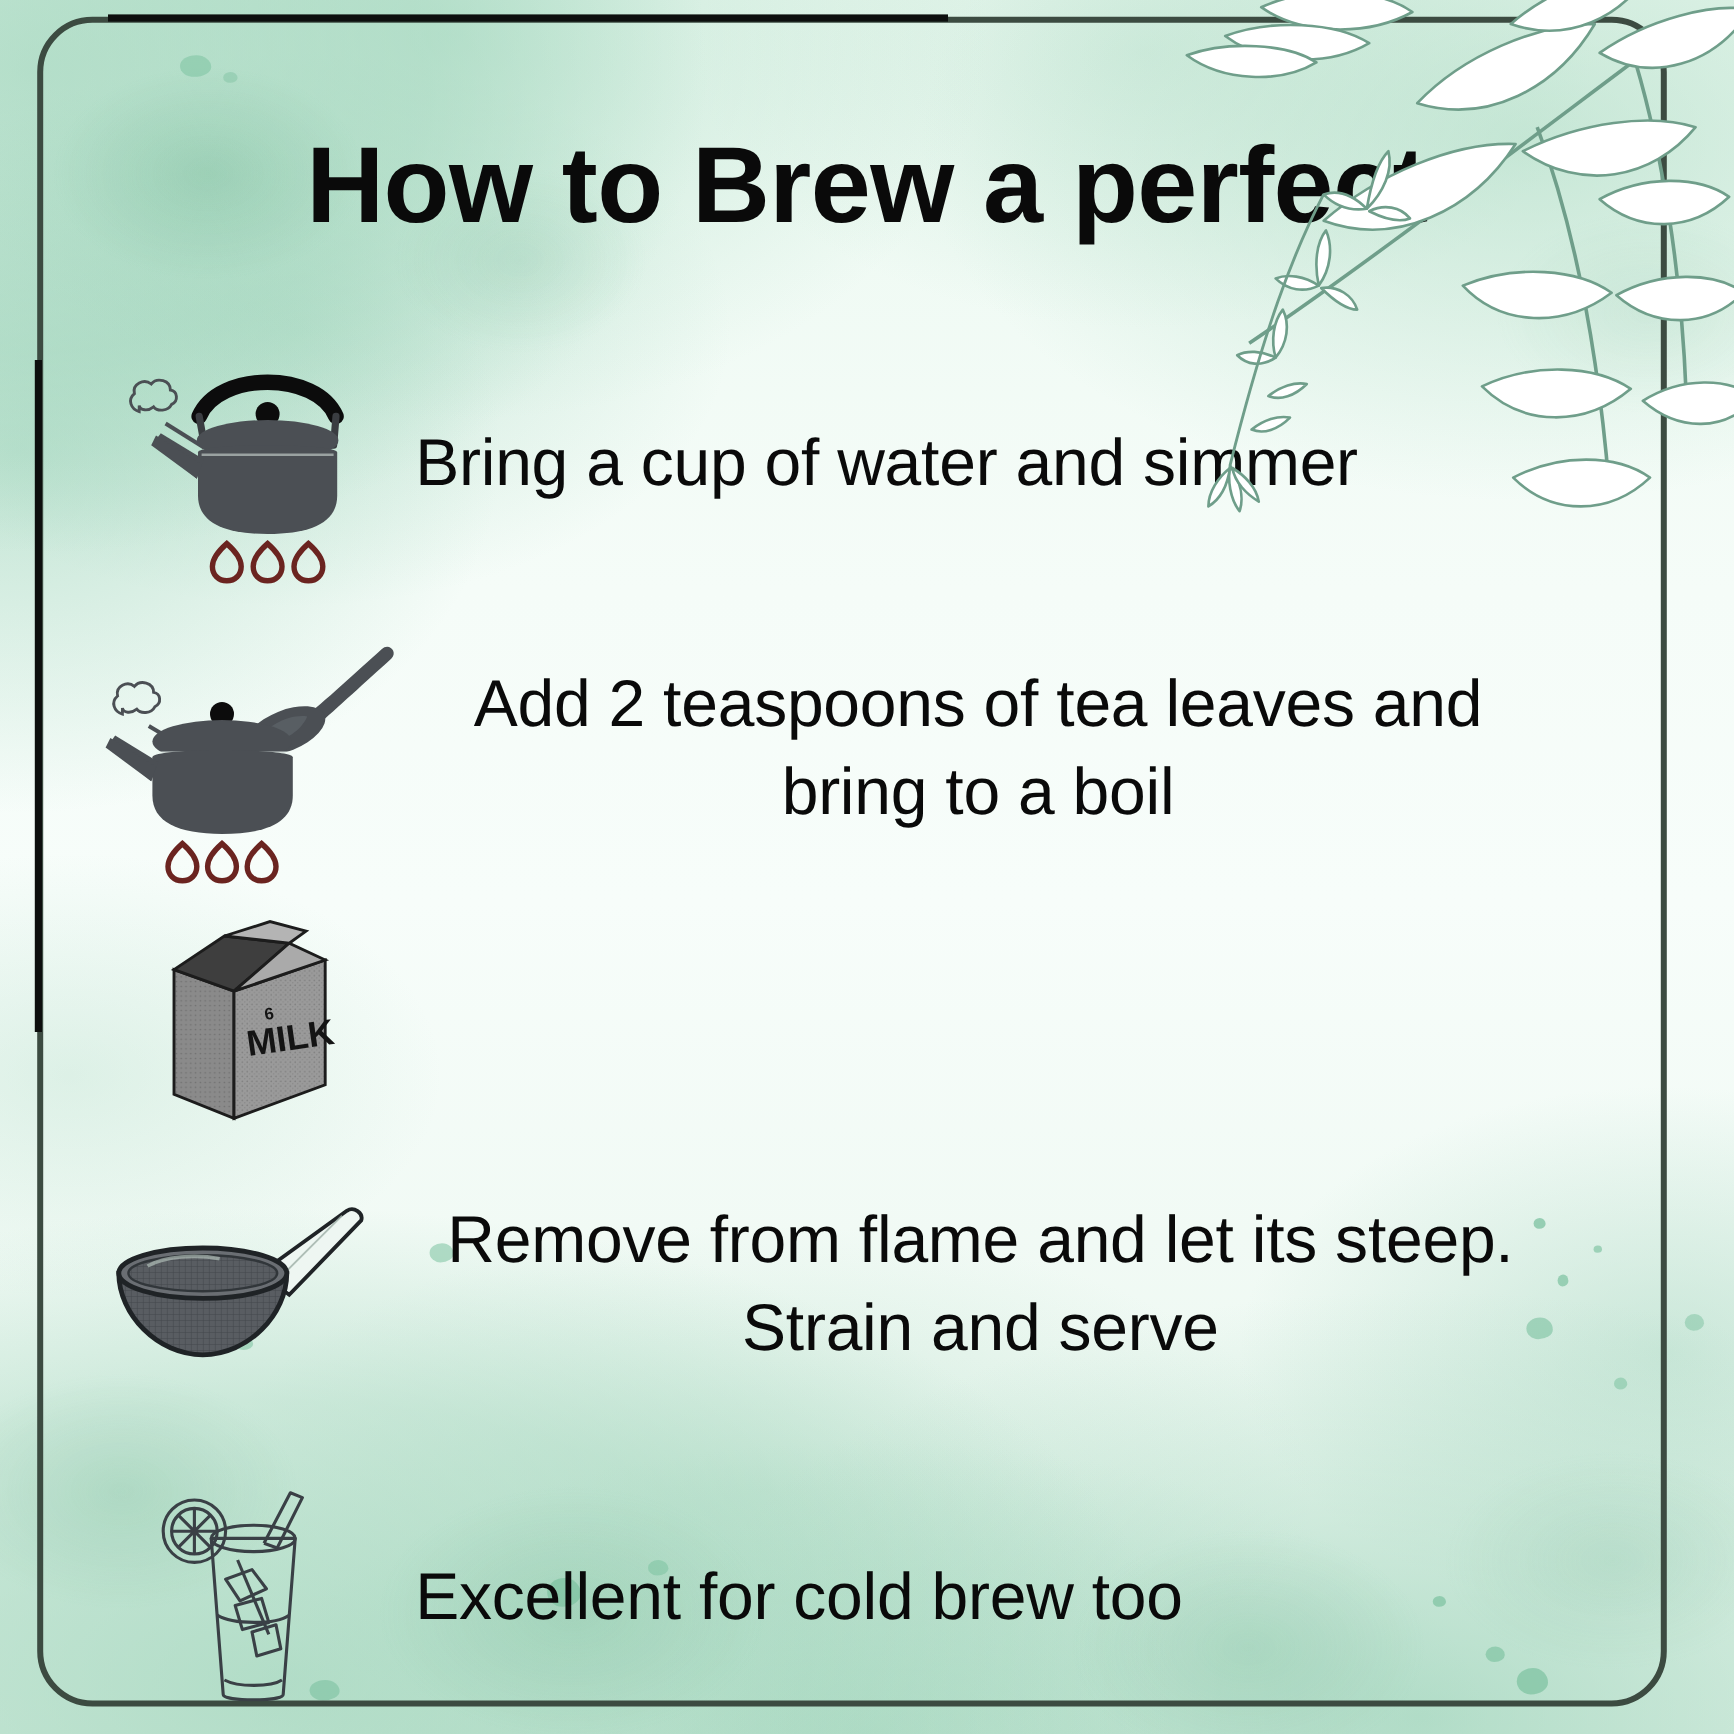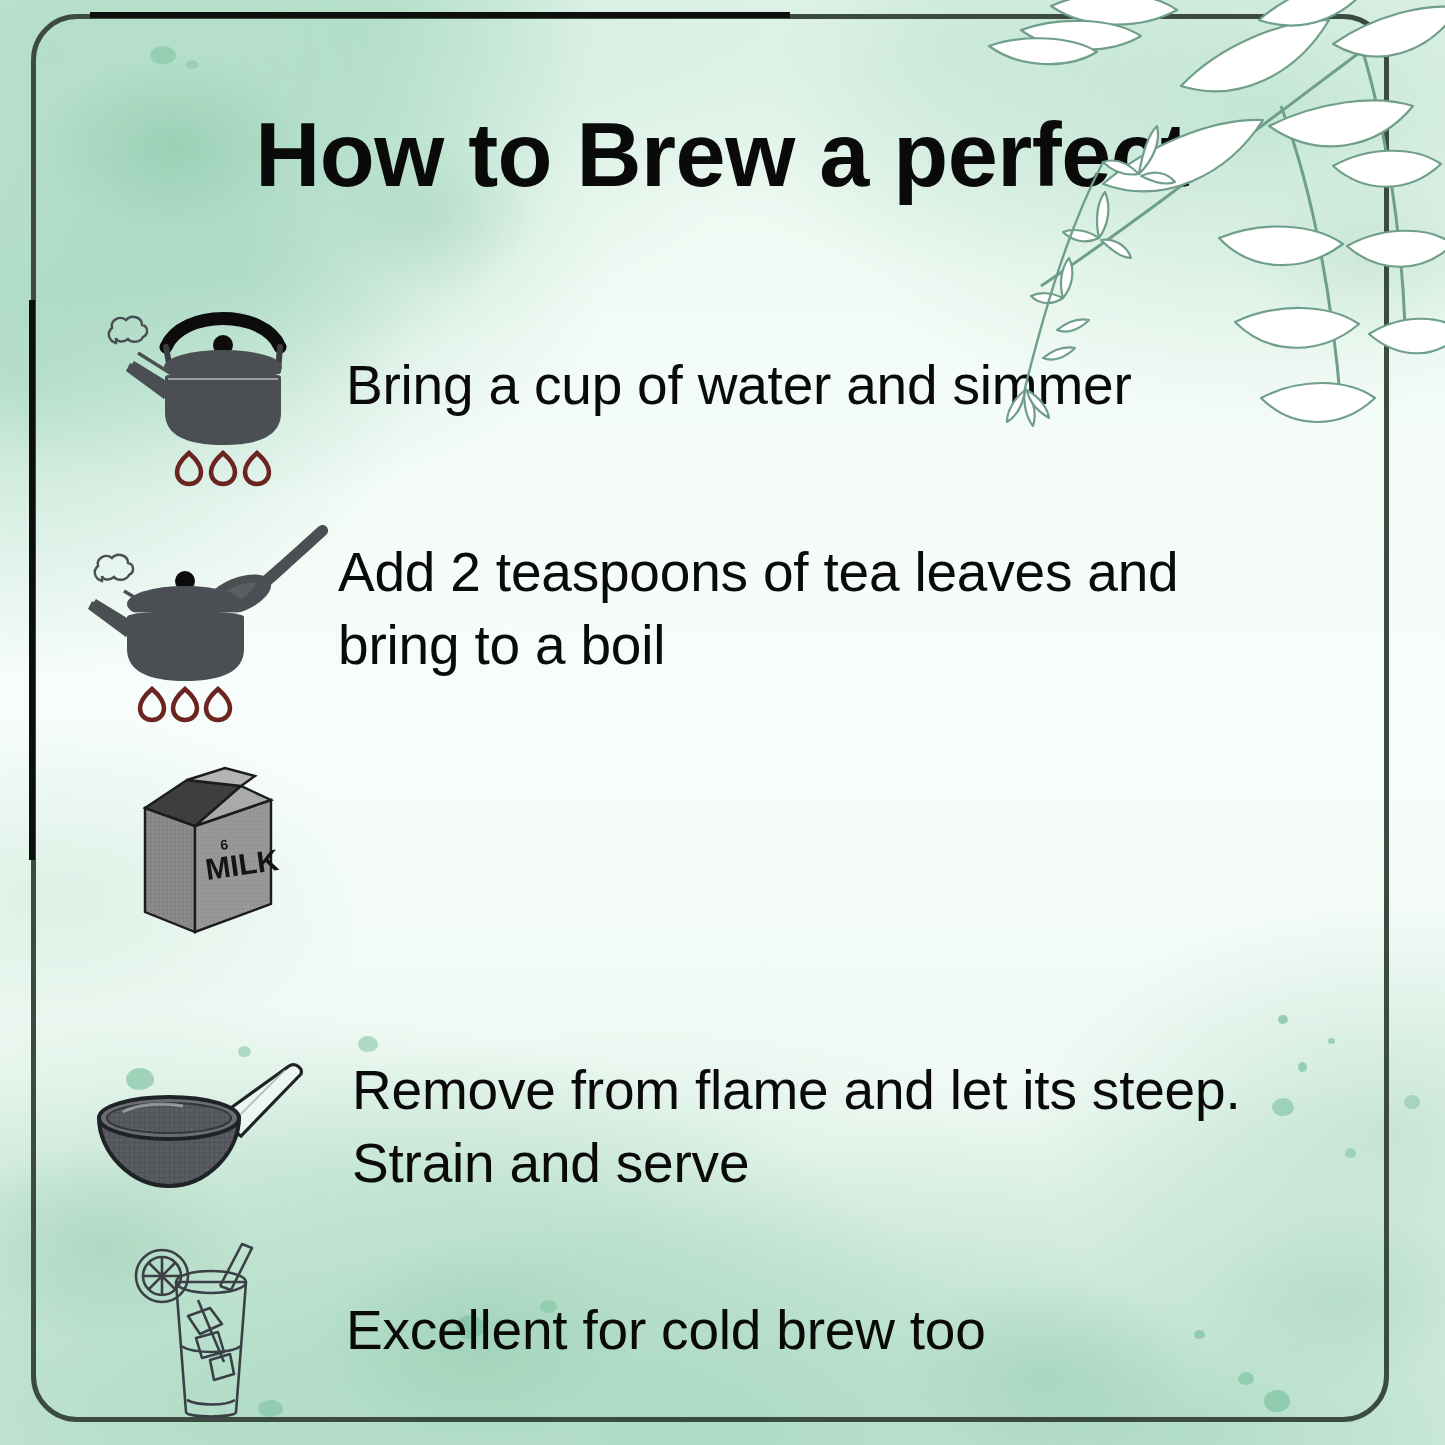--- a/index.html
+++ b/index.html
@@ -134,26 +134,27 @@
     align-items: center;
     justify-content: center;
   }
   .step-text {
     font-size: 55px;
     line-height: 1.33;
     color: #0a0a0a;
     font-weight: 500;
     letter-spacing: -0.2px;
     max-width: 930px;
+    text-align: center;
   }
 
   .s1 { top: 0;    height: 200px; }
-  .s2 { top: 218px; height: 210px; }
+  .s2 { top: 232px; height: 210px; gap: 12px; }
   .s3 { top: 462px; height: 210px; }
-  .s4 { top: 736px; height: 210px; }
+  .s4 { top: 679px; height: 210px; }
   .s5 { top: 940px; height: 210px; }
 
   .s1 .step-text { padding-left: 8px; }
   .s4 .step-text { padding-left: 14px; }
   .s5 .step-text { padding-left: 8px; }
 
   
   .leaves {
     position: absolute;
     right: -6px;

